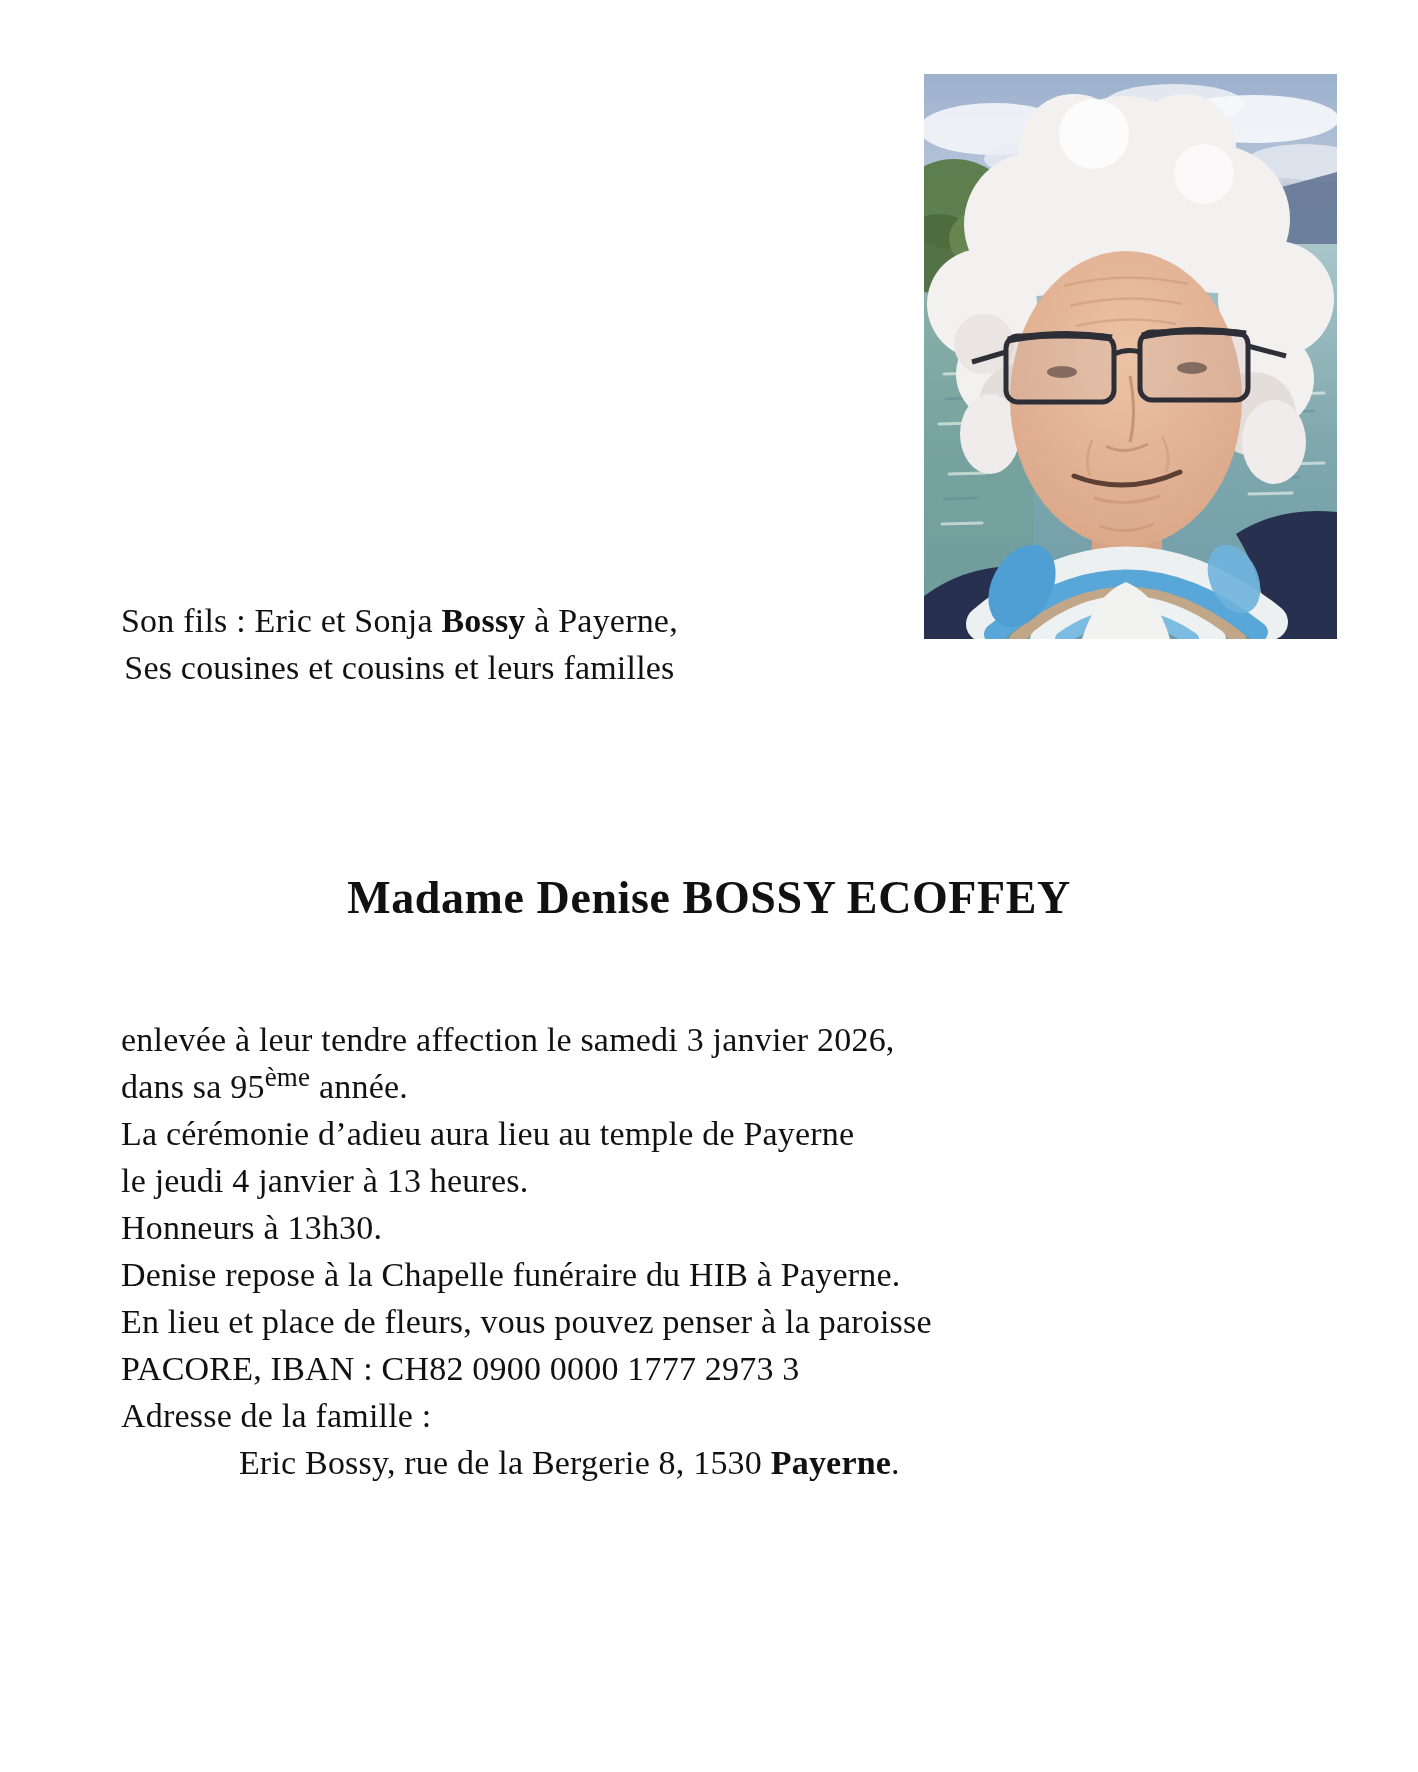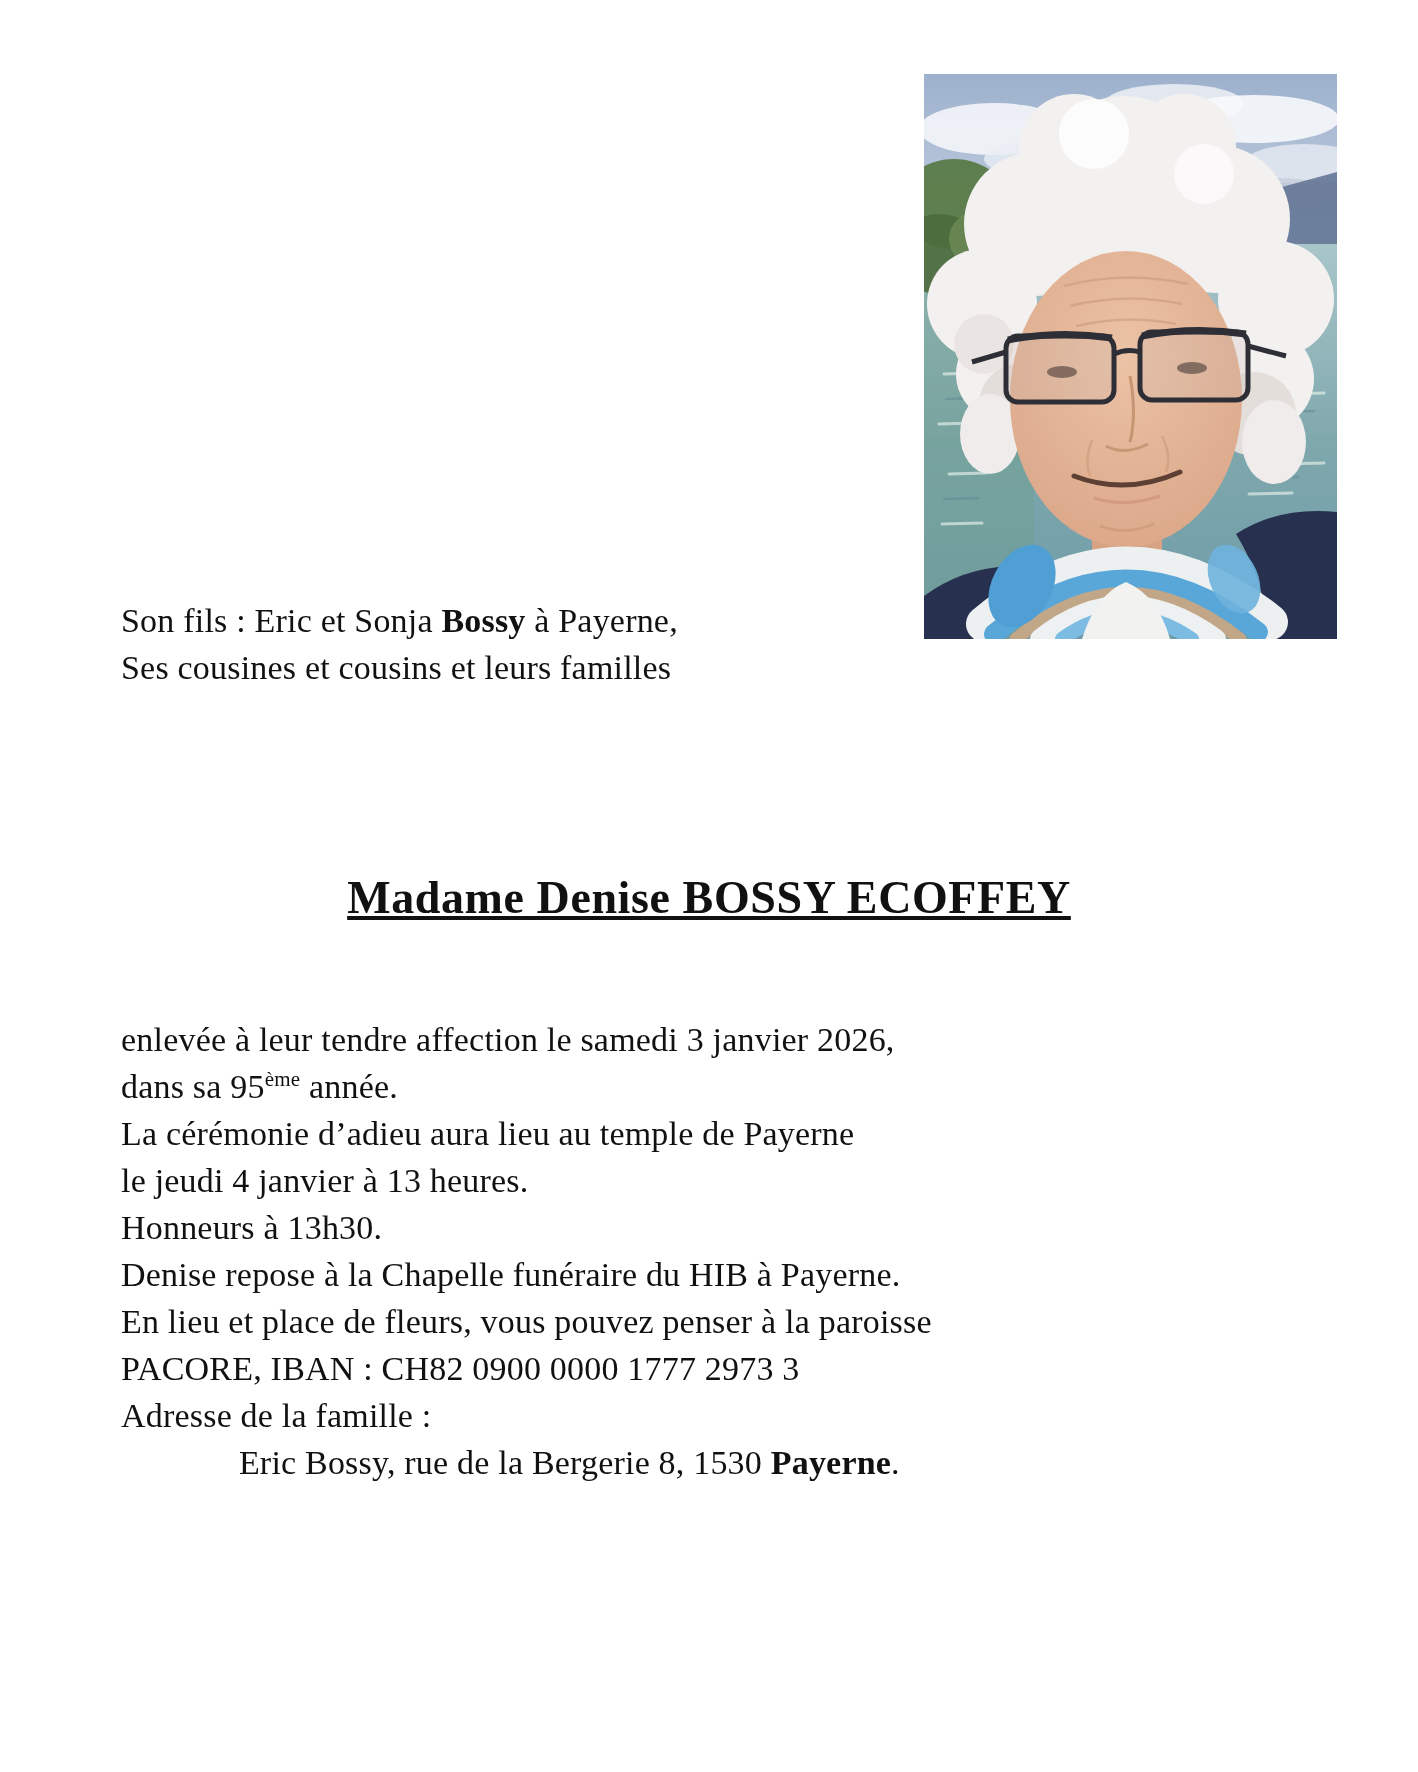--- a/index.html
+++ b/index.html
@@ -14,44 +14,43 @@
   }
   .photo-frame {
     position: absolute;
     left: 924px;
     top: 74px;
     width: 413px;
     height: 565px;
   }
   .photo-frame svg { display: block; width: 100%; height: 100%; }
   .para { position: absolute; }
-  .intro   { left: 121px; top: 597px; }
+  .intro   { left: 121px; top: 597px; text-align: center; }
   .details { left: 121px; top: 1016px; }
   .line {
     font-size: 34px;
     line-height: 47px;
     white-space: nowrap;
     letter-spacing: 0.2px;
   }
   .line b { font-weight: bold; }
   .title {
     position: absolute;
     left: 0;
     top: 871px;
     width: 1418px;
     margin: 0;
     text-align: center;
     font-size: 46px;
     line-height: 54px;
     font-weight: bold;
     letter-spacing: 0.6px;
-    text-decoration: underline;
   }
   sup.ord {
-    font-size: 21px;
+    font-size: 27px;
     line-height: 0;
     vertical-align: super;
   }
   .address-line { padding-left: 86px; text-align: center; }
 </style>
 </head>
 <body>
 
 <div class="page">
 

